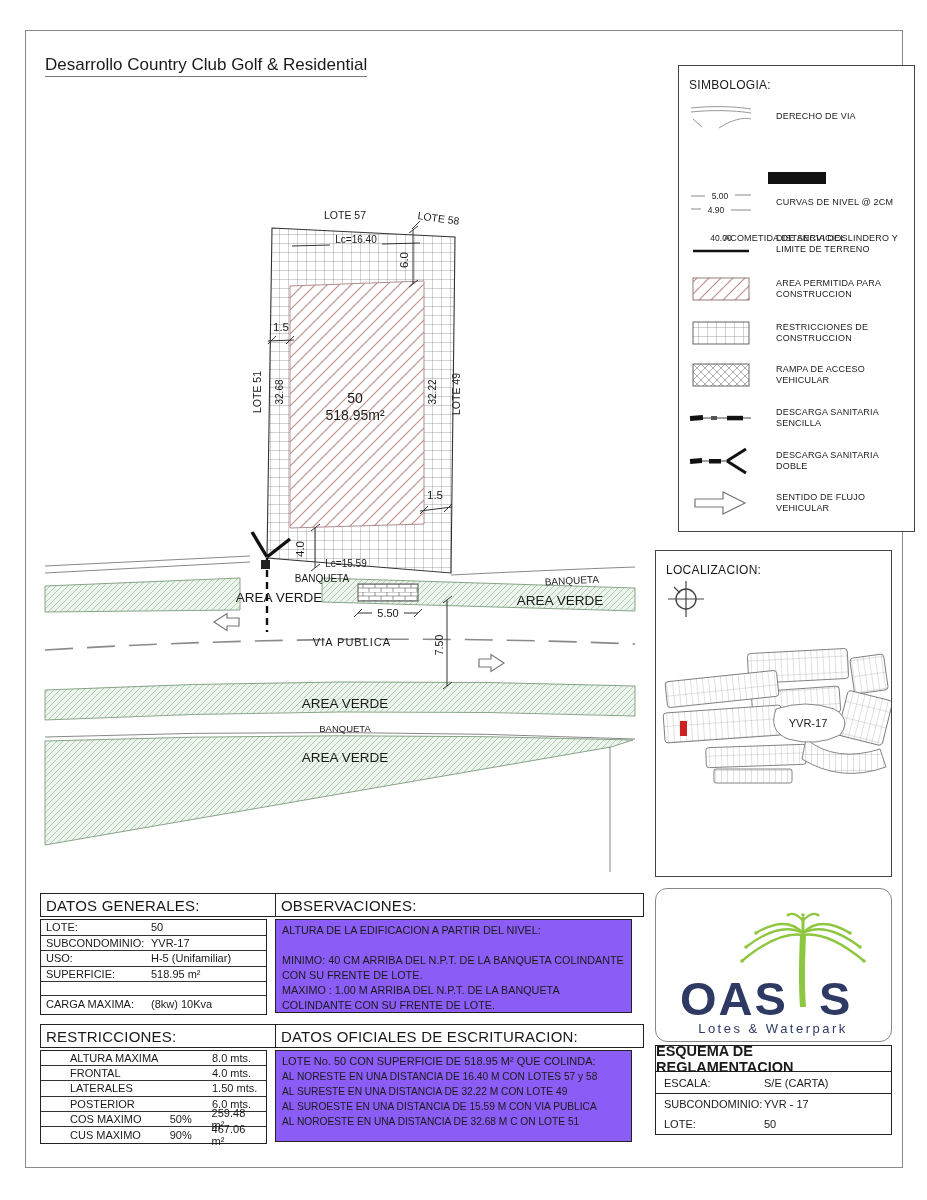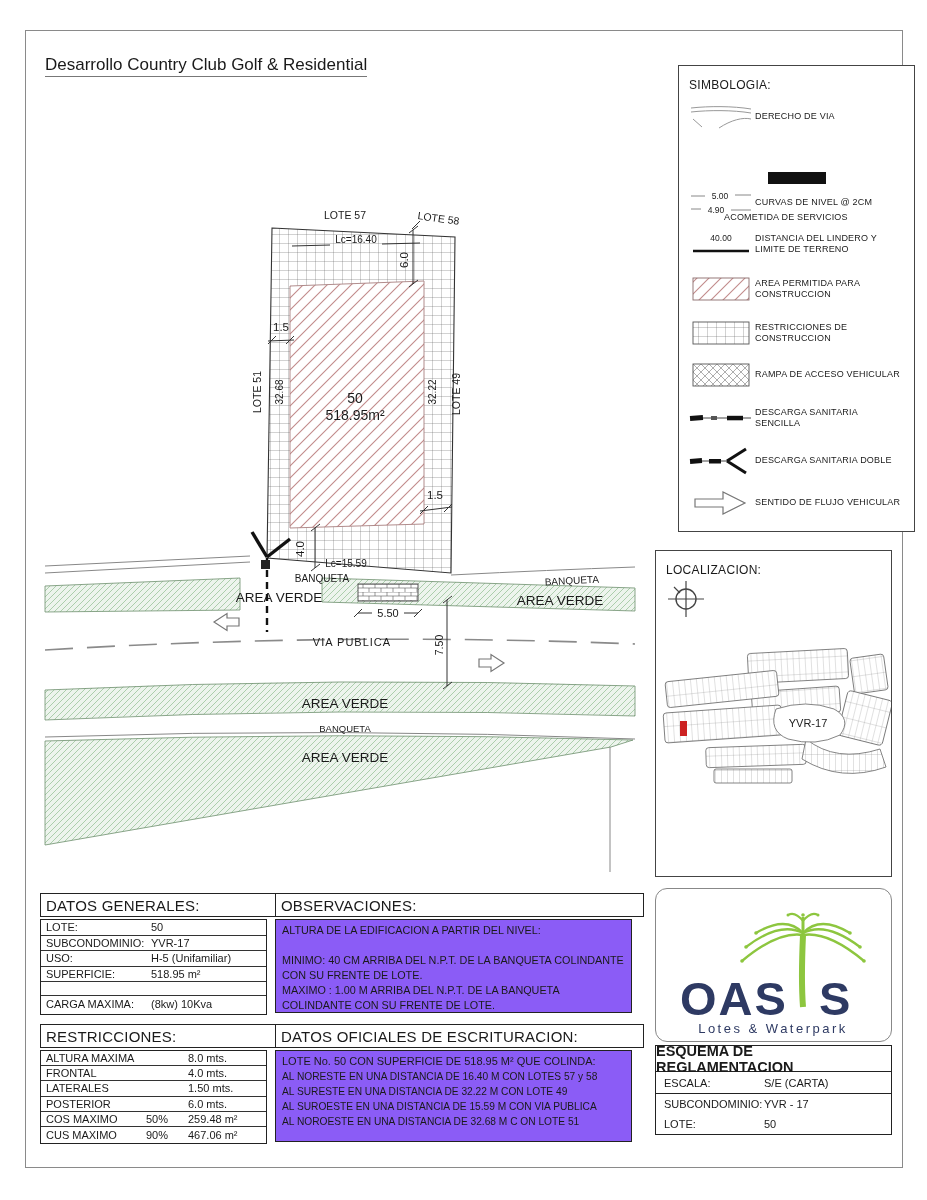--- a/index.html
+++ b/index.html
@@ -4,32 +4,32 @@
 <style>
   html,body{margin:0;padding:0;background:#fff;}
   body{width:927px;height:1200px;position:relative;font-family:"Liberation Sans",sans-serif;color:#1a1a1a;overflow:hidden;}
   .abs{position:absolute;}
   .panel{position:absolute;background:#fff;border:1px solid #444;z-index:2;}
   .ptitle{font-size:12px;letter-spacing:.3px;}
   
   #page-frame{left:25px;top:30px;width:876px;height:1136px;border:1px solid #8a8a8a;z-index:1;}
   #doc-title{left:45px;top:55px;font-size:17px;border-bottom:1.5px solid #777;padding-bottom:1px;z-index:2;}
   
-  .leg-row{position:absolute;left:10px;display:flex;align-items:center;gap:2px;width:218px;}
+  .leg-row{position:absolute;left:10px;display:flex;align-items:center;gap:23px;width:218px;}
   .leg-row .lbl{font-size:9px;line-height:11.5px;width:148px;letter-spacing:.2px;}
   .leg-ico{width:64px;height:30px;flex:0 0 64px;}
   
   .hdr-box{position:absolute;border:1.6px solid #222;background:#fff;display:flex;align-items:center;padding:0 5px;font-size:15px;letter-spacing:.2px;z-index:2;}
   .tbl-box{position:absolute;border:1.4px solid #222;background:#fff;z-index:2;}
   .trow{display:flex;font-size:11px;align-items:center;padding:0 5px;box-sizing:border-box;}
   .trow.b{border-bottom:1px solid #333;}
   .dg .trow{height:15.6px;}
   .dg .lab{width:105px;}
   .rs .trow{height:15.2px;}
-  .rs .lab{width:100px;}
+  .rs .lab{width:100px;margin-left:24px;}
   .rs .pct{width:42px;}
   .body-box{position:absolute;border:1.4px solid #222;background:#8b5cf6;font-size:10.8px;line-height:15px;padding:3px 6px;box-sizing:border-box;z-index:2;}
   .body-box .ln{min-height:15px;}
   #escr-body .ln{font-size:10.2px;}
   #escr-body .ln:first-child{font-size:11px;}
   
   .esq-row{display:flex;font-size:11px;align-items:center;padding:0 8px;}
   .esq-row .lab{width:100px;}
   svg text{font-family:"Liberation Sans",sans-serif;}
 </style>

